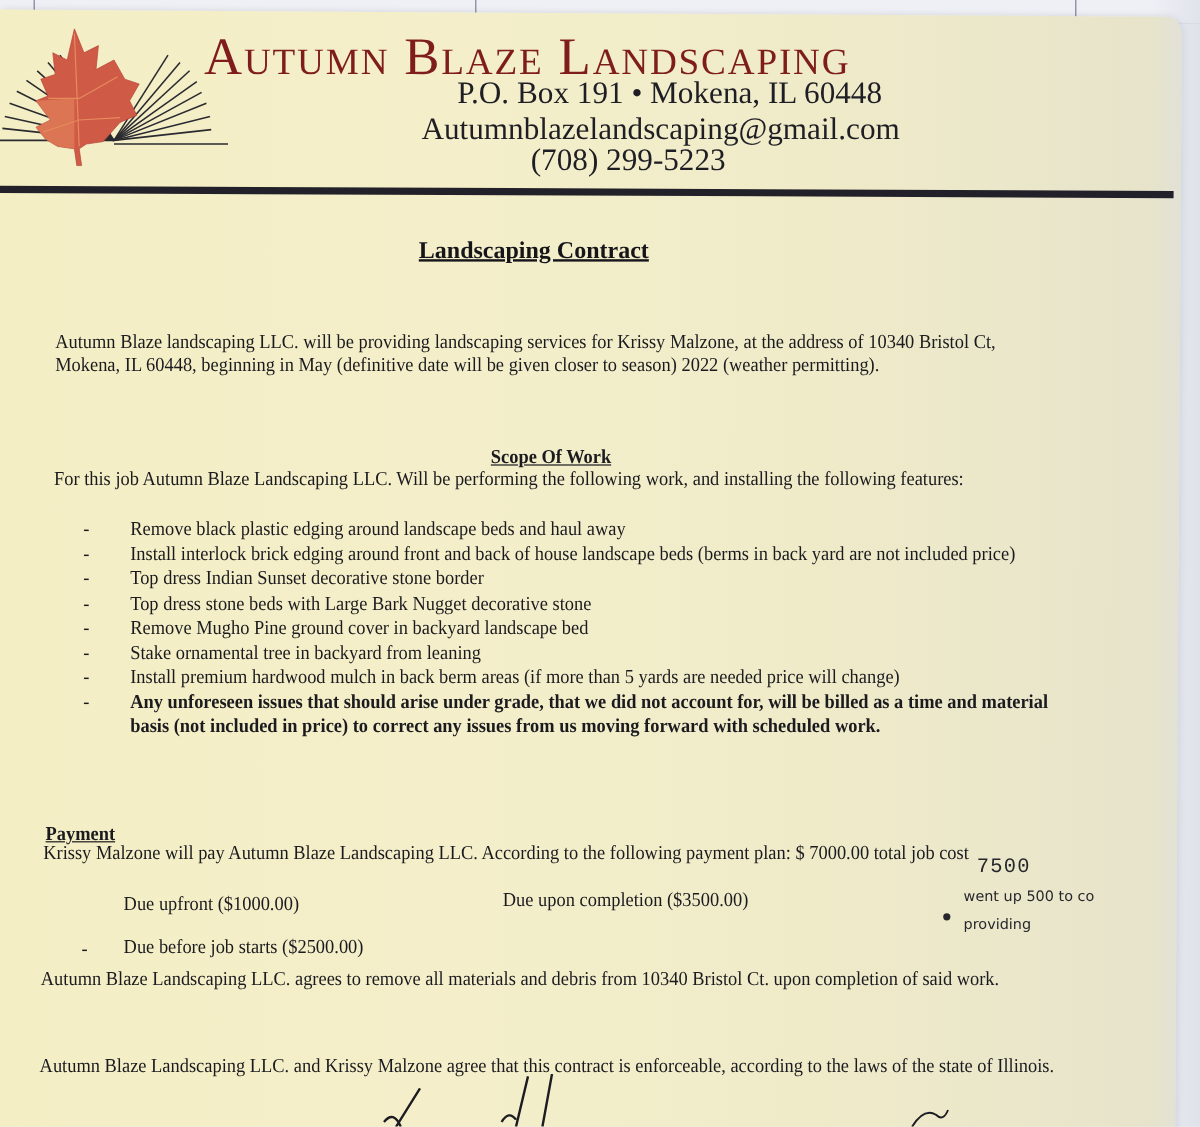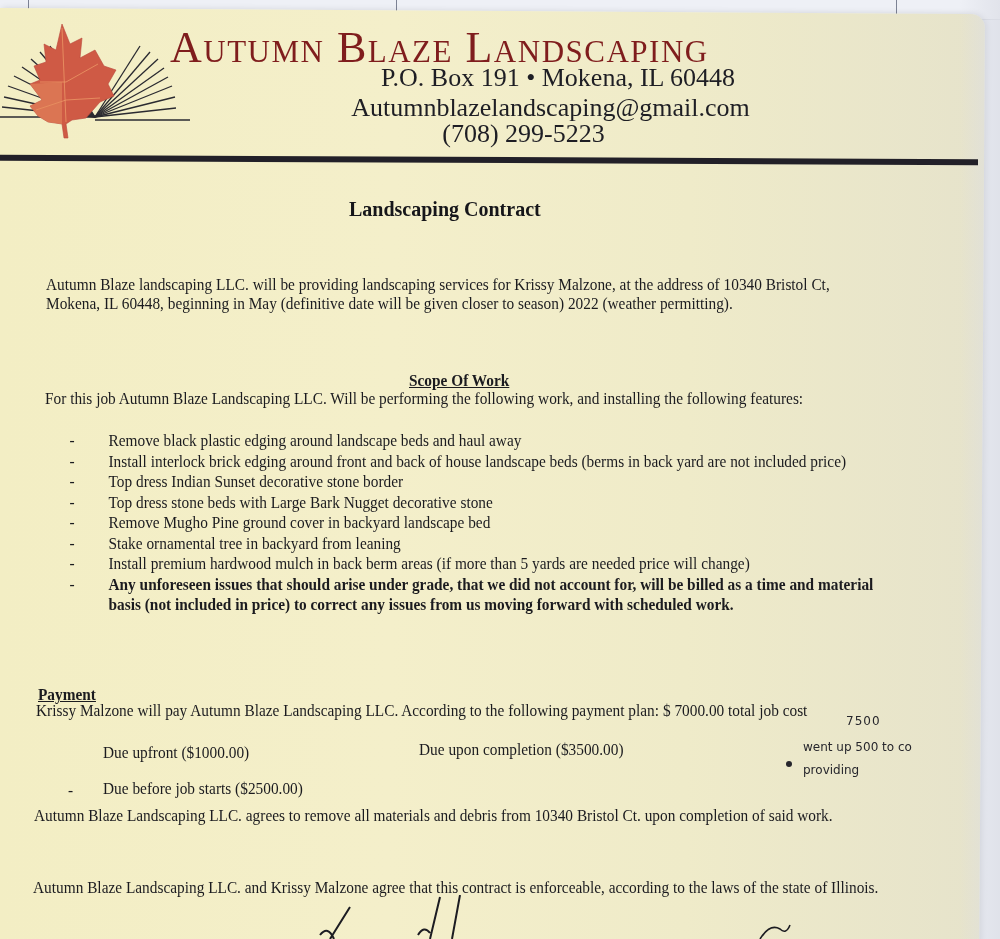--- a/index.html
+++ b/index.html
@@ -52,21 +52,21 @@
     .lh-email { top: 93px; padding-left: 105px; }
     .lh-phone { top: 119px; padding-left: 51px; }
     .rule {
       position: absolute; left: 0; top: 157px; width: 978px; height: 6px;
       background: #222028;
       transform: rotate(0.25deg);
     }
 
     .doc-title {
       position: absolute; left: 349px; top: 198px;
-      font-size: 20px; font-weight: bold; 
+      font-size: 20px; font-weight: bold; text-decoration: underline;
       color: #16161a;
     }
 
     .para {
       position: absolute; font-size: 16.5px; line-height: 19px;
       color: #1b1b1f; transform: scaleX(0.93); transform-origin: 0 0;
     }
     .intro { left: 46px; top: 275px; width: 900px; }
 
     .section-title {
@@ -95,21 +95,21 @@
     .pay-before-dash { left: 68px; top: 781px; }
     .pay-before { left: 103px; top: 779px; }
 
     .removal { left: 34px; top: 803px; width: 940px; line-height: 25px; }
     .enforce { left: 33px; top: 875px; width: 940px; line-height: 25px; }
 
     .handwriting {
       position: absolute; font-family: "DejaVu Sans", sans-serif;
       color: #26262c; font-size: 12px; white-space: nowrap;
     }
-    .hw-amount { left: 846px; top: 714px; font-size: 12px; letter-spacing: 1px; }
+    .hw-amount { left: 814px; top: 714px; font-size: 17px; letter-spacing: 1px; font-family: Liberation Mono, monospace; }
     .hw-note1 { left: 803px; top: 740px; }
     .hw-note2 { left: 803px; top: 763px; }
     .hw-bullet {
       position: absolute; left: 786px; top: 761px; width: 6px; height: 6px;
       border-radius: 50%; background: #26262c;
     }
     .signature { position: absolute; left: 300px; top: 895px; width: 500px; height: 44px; }
   </style>
 </head>
 <body>

